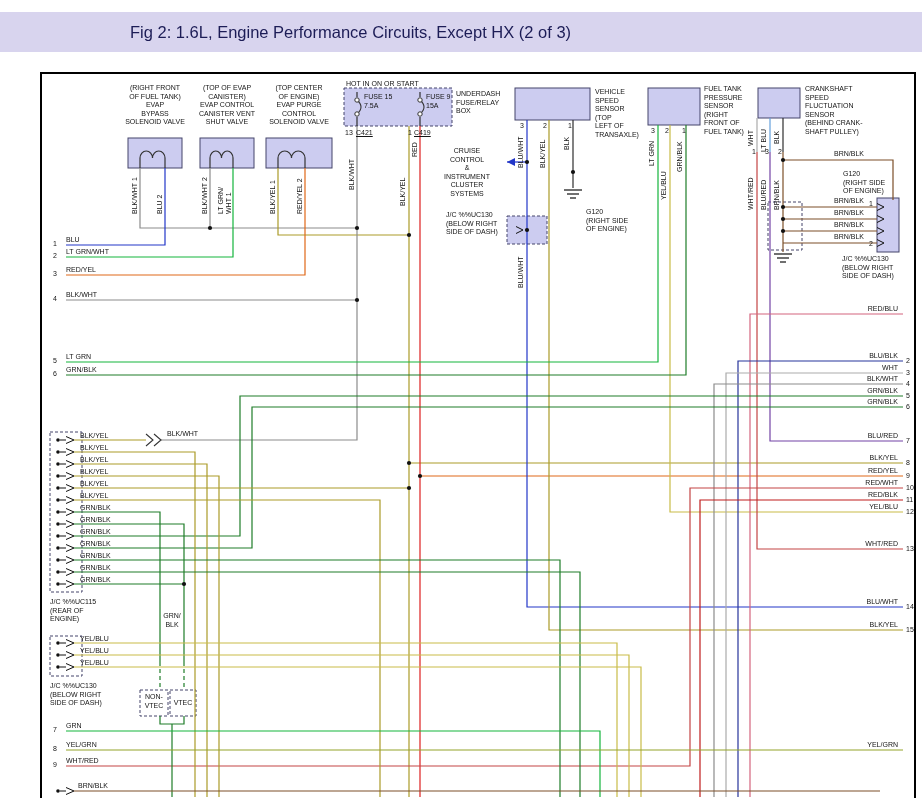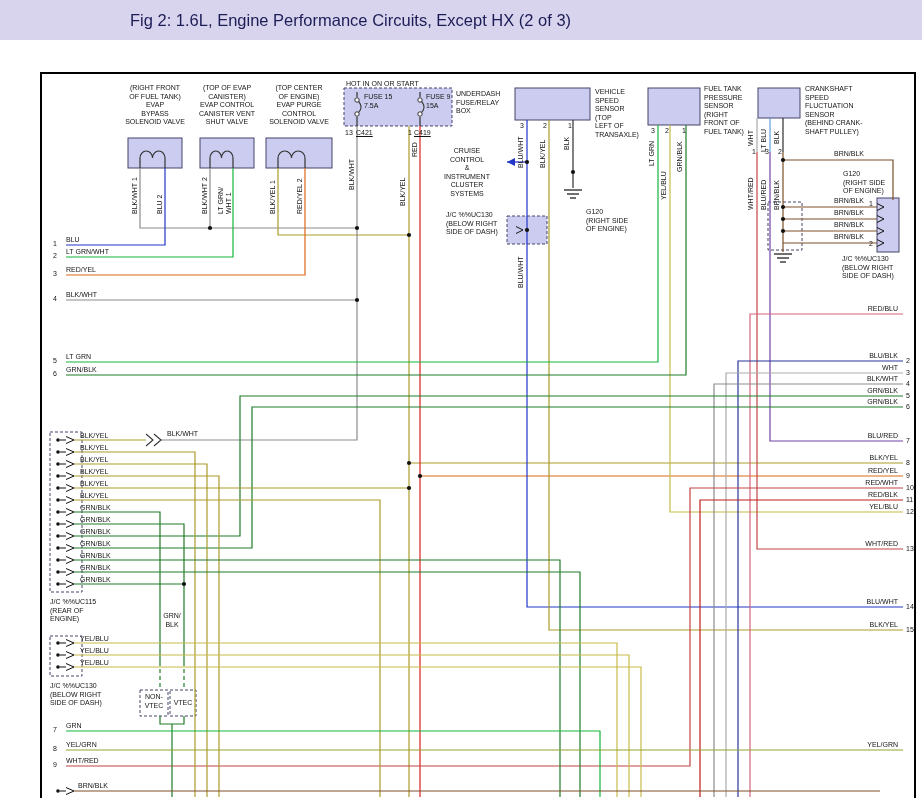--- a/index.html
+++ b/index.html
@@ -1,18 +1,18 @@
 <!DOCTYPE html>
 <html style="--titlebar-bg: #d8d4ee; --title-text: #1c1c56; --jc: #1e7a3c; --sys: #1e6e46; --ref: #4433aa;"><head>
 <meta charset="utf-8">
 <style>
   * { margin:0; padding:0; box-sizing:border-box; }
   html,body { background:#ffffff; font-family:"Liberation Sans", sans-serif; }
   .page { position:relative; width:922px; height:798px; overflow:hidden; background:#fff; }
-  .titlebar { position:absolute; left:0; top:0; width:922px; height:40px;
+  .titlebar { position:absolute; left:0; top:12px; width:922px; height:40px;
               background:var(--titlebar-bg,#d8d4ee); display:flex; align-items:center; }
   .title-text { padding-left:130px; font-size:16.5px; color:var(--title-text,#1c1c56); }
   .diagram { position:absolute; left:0; top:0; width:922px; height:798px; }
   svg#wires { position:absolute; left:0; top:0; }
   #labels .lbl { position:absolute; font-size:7px; line-height:8.5px; color:#141414; white-space:pre-line; }
   #labels .rot { transform-origin:0 0; transform:rotate(-90deg); line-height:7.5px; }
   .a-c { text-align:center; }
   .a-r { text-align:right; }
   .c-jc { color:var(--jc,#1e7a3c); }
   .c-sys { color:var(--sys,#1e6e46); }

